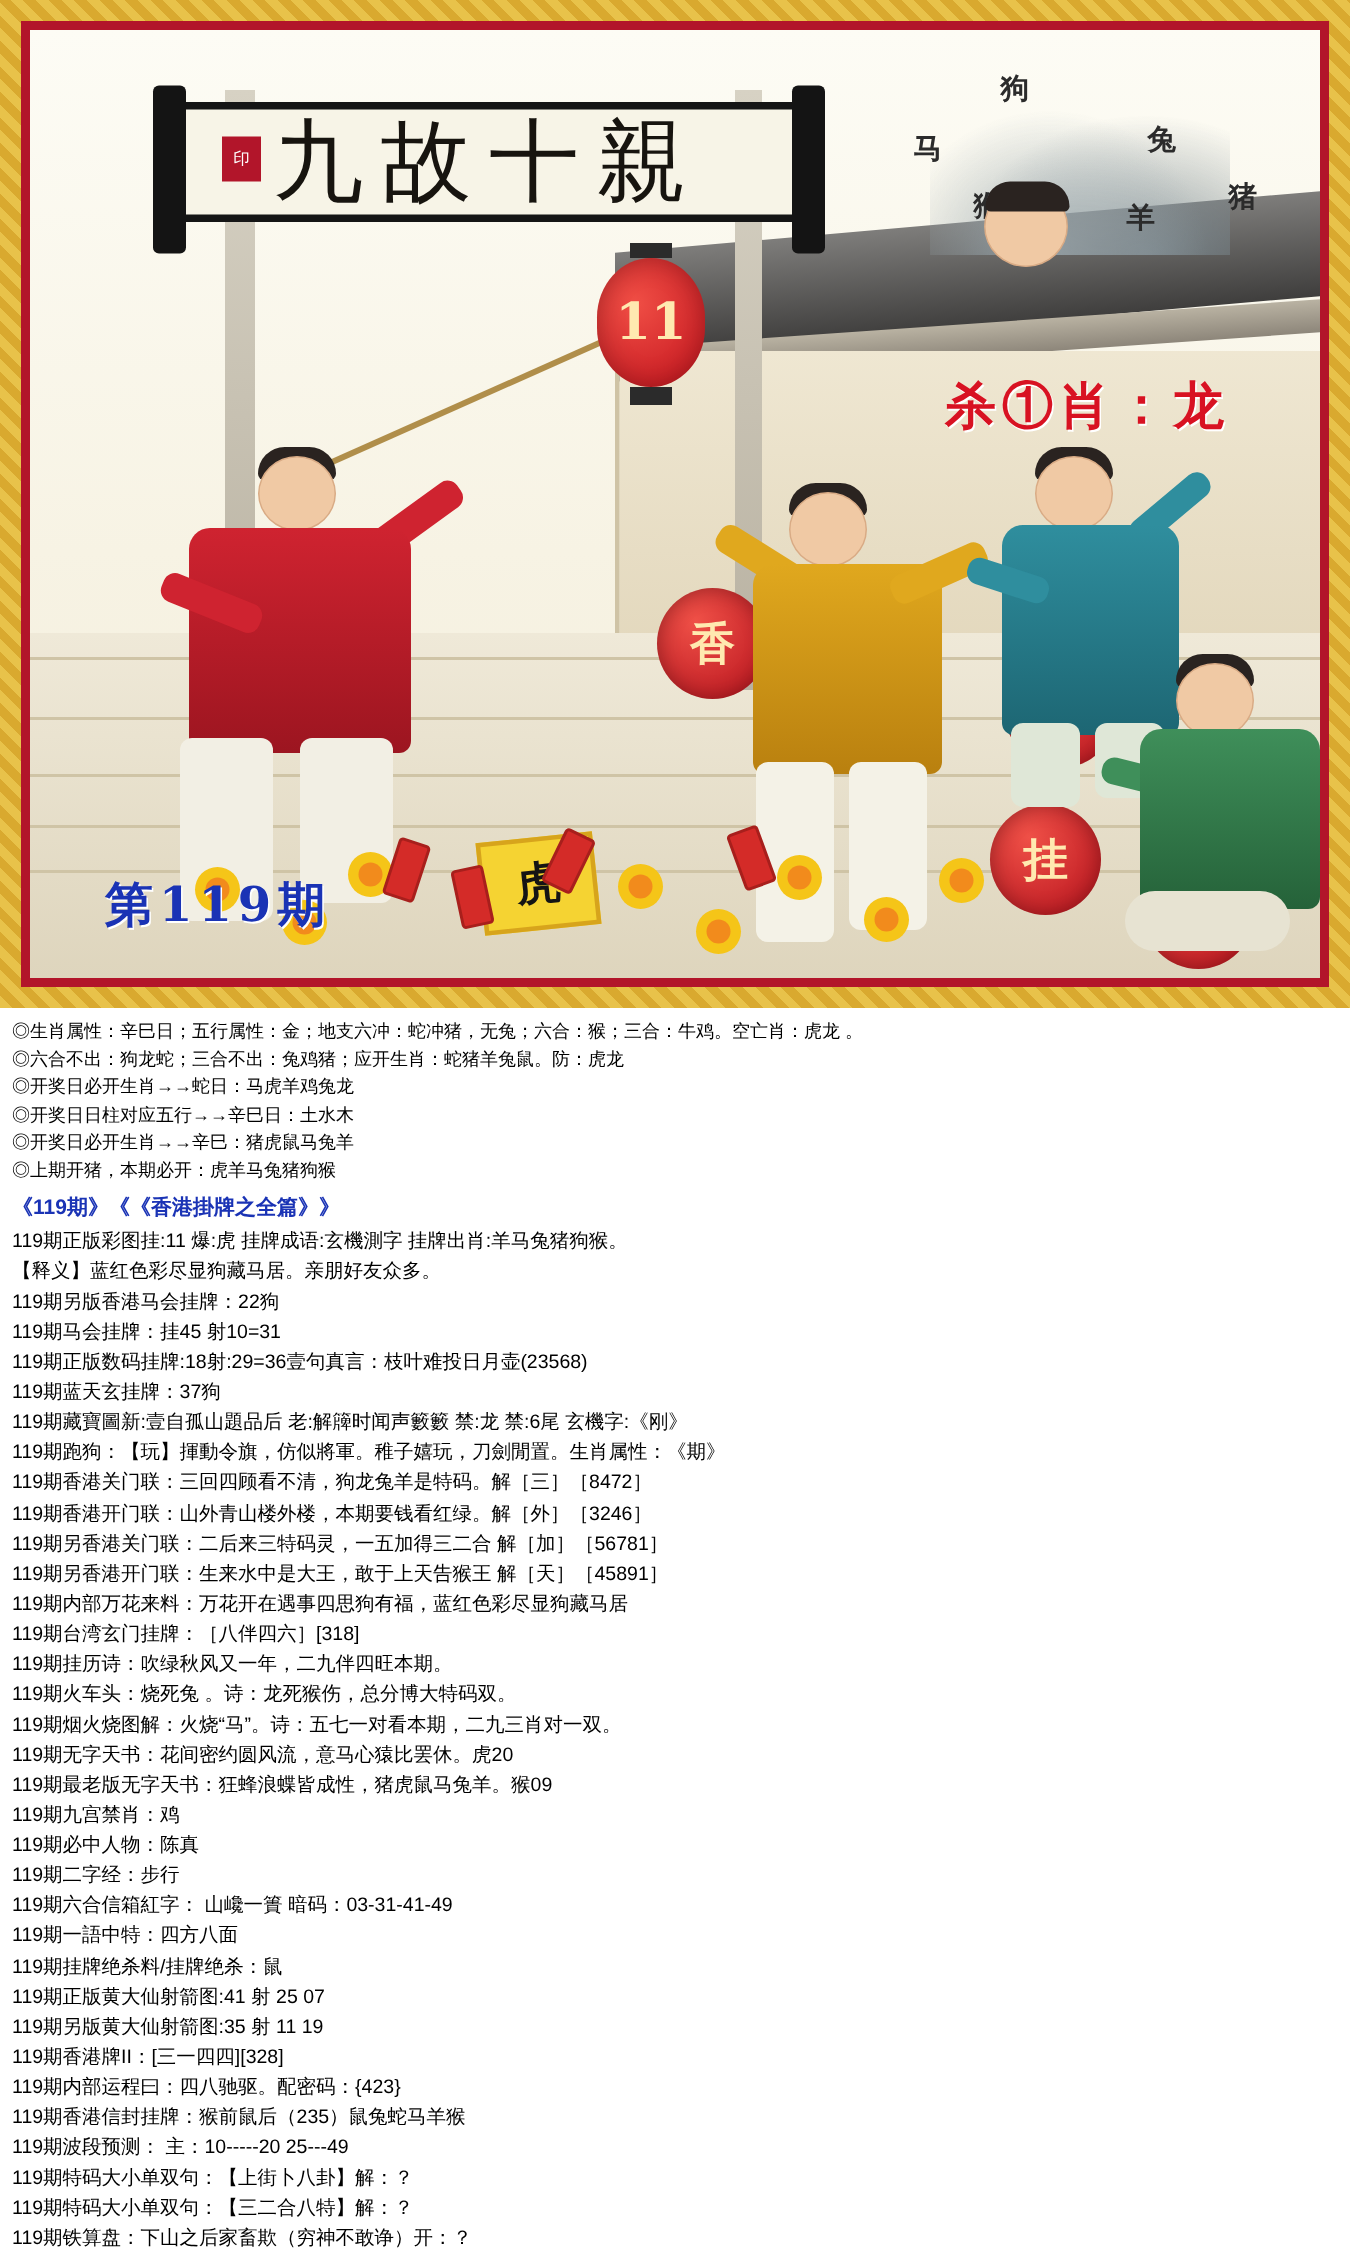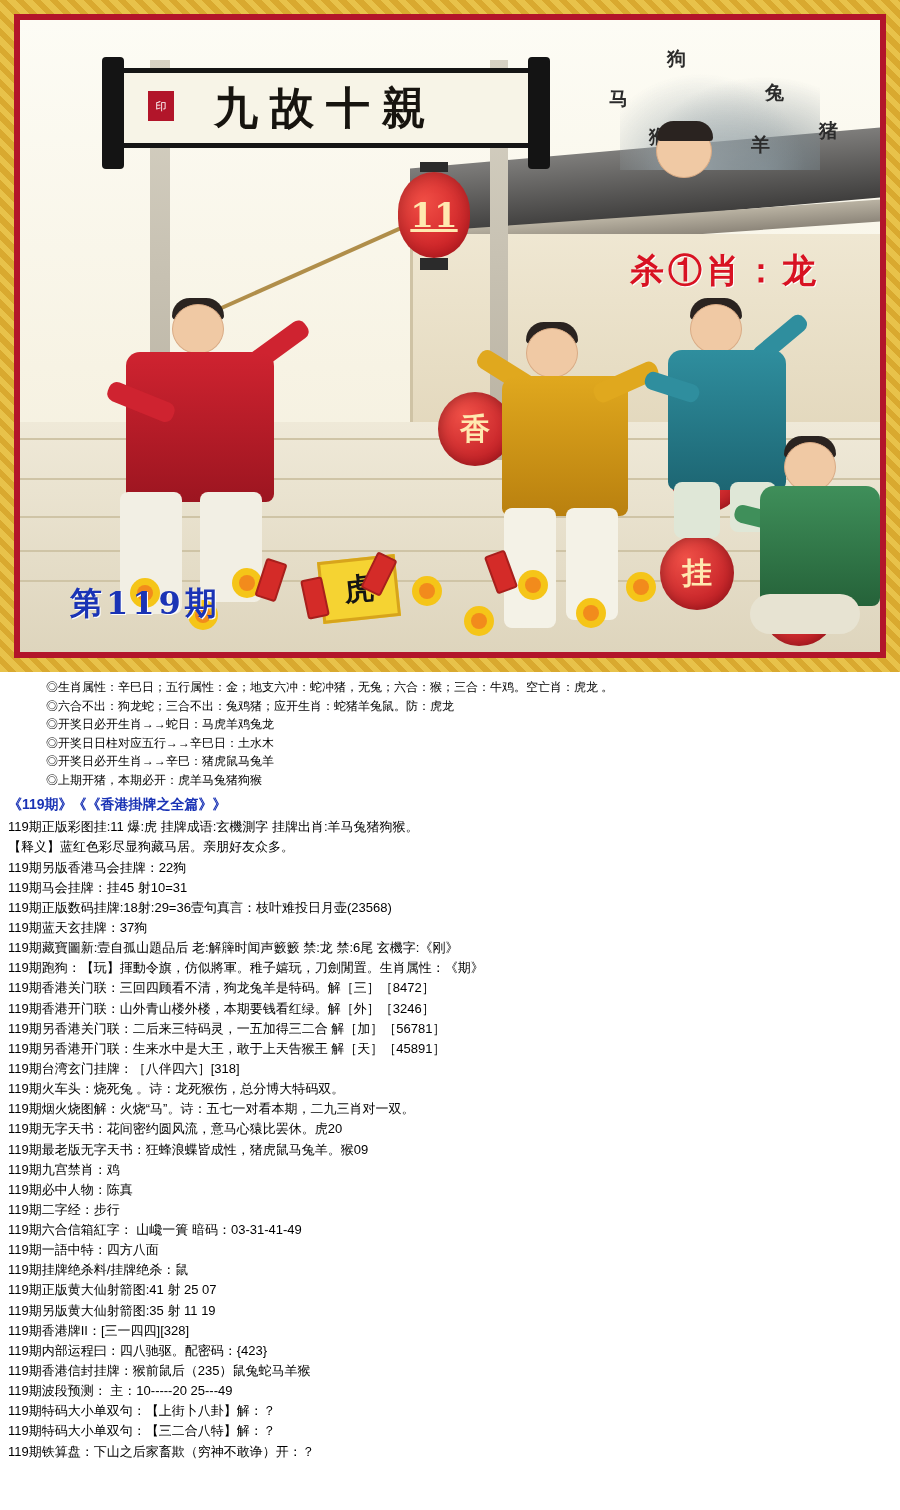--- a/index.html
+++ b/index.html
@@ -78,39 +78,39 @@
     display:flex; align-items:center; justify-content:center;
   }
   .plaque .rod-l,.plaque .rod-r {
     position:absolute; top:-16px; width:22px; height:112px; background:#141414;
     border-radius:4px;
   }
   .plaque .rod-l { left:-18px; }
   .plaque .rod-r { right:-18px; }
   .plaque-text {
     font-family:"DejaVu Serif", serif;
-    font-size:44px; font-weight:700; letter-spacing:12px; color:#17140f;
+    font-size:60px; font-weight:400; letter-spacing:12px; color:#17140f;
     white-space:nowrap;
   }
   .seal {
     position:absolute; left:28px; top:18px; width:26px; height:30px;
     background:#b2152a; color:#fff; font-size:11px; line-height:30px;
     text-align:center;
   }
   
   .lantern {
     position:absolute; left:378px; top:152px; width:72px; height:86px;
     background:radial-gradient(circle at 35% 35%,#f04e45,#c2121c);
     border-radius:50%/46%;
     display:flex; align-items:center; justify-content:center;
     box-shadow:inset 0 0 18px rgba(0,0,0,.25);
   }
   .lantern span {
     font-family:"DejaVu Serif", serif;
-    font-size:34px; font-weight:700; color:#ffe9b0;text-decoration:underline;
+    font-size:34px; font-weight:700; color:#ffe9b0;
   }
   .lantern:before {
     content:""; position:absolute; top:-10px; left:22px; width:28px; height:10px;
     background:#2b2b2b;
   }
   .lantern:after {
     content:""; position:absolute; bottom:-12px; left:22px; width:28px; height:12px;
     background:#2b2b2b;
   }
   
@@ -234,21 +234,21 @@
   .burst:after { background:#f28b1c; inset:7px; }
   .cracker {
     position:absolute; width:22px; height:40px; background:#d42b28;
     border:2px solid #a81f1c; border-radius:3px;
   }
   
   .text-block { padding:6px 8px 14px 8px; }
   .row { font-size:13px; line-height:1.55; white-space:nowrap; }
   .hdr { color:#d81222; font-weight:700; font-size:13.5px; margin-bottom:2px; }
   .title-line { color:#1a33b5; font-weight:700; font-size:14px; margin:4px 0 2px; }
-  .circ { font-size:12px;margin-left:38px; }
+  .circ { font-size:12px; }
 </style>
 </head>
 <body>
 
 <div class="poster">
   <div class="poster-inner">
     <div class="poster-frame-outline"></div>
     <div class="scene">
       <div class="roof-right"></div>
       <div class="roof-right2"></div>
@@ -364,21 +364,23 @@
   <div class="row">119期另版香港马会挂牌：22狗</div>
   <div class="row">119期马会挂牌：挂45 射10=31</div>
   <div class="row">119期正版数码挂牌:18射:29=36壹句真言：枝叶难投日月壶(23568)</div>
   <div class="row">119期蓝天玄挂牌：37狗</div>
   <div class="row">119期藏寶圖新:壹自孤山題品后  老:解簰时闻声籔籔  禁:龙  禁:6尾  玄機字:《刚》</div>
   <div class="row">119期跑狗：【玩】揮動令旗，仿似將軍。稚子嬉玩，刀劍閒置。生肖属性：《期》</div>
   <div class="row">119期香港关门联：三回四顾看不清，狗龙兔羊是特码。解［三］［8472］</div>
   <div class="row">119期香港开门联：山外青山楼外楼，本期要钱看红绿。解［外］［3246］</div>
   <div class="row">119期另香港关门联：二后来三特码灵，一五加得三二合  解［加］［56781］</div>
   <div class="row">119期另香港开门联：生来水中是大王，敢于上天告猴王  解［天］［45891］</div>
+  <div class="row">119期内部万花来料：万花开在遇事四思狗有福，蓝红色彩尽显狗藏马居</div>
   <div class="row">119期台湾玄门挂牌：［八伴四六］[318]</div>
+  <div class="row">119期挂历诗：吹绿秋风又一年，二九伴四旺本期。</div>
   <div class="row">119期火车头：烧死兔 。诗：龙死猴伤，总分博大特码双。</div>
   <div class="row">119期烟火烧图解：火烧“马”。诗：五七一对看本期，二九三肖对一双。</div>
   <div class="row">119期无字天书：花间密约圆风流，意马心猿比罢休。虎20</div>
   <div class="row">119期最老版无字天书：狂蜂浪蝶皆成性，猪虎鼠马兔羊。猴09</div>
   <div class="row">119期九宫禁肖：鸡</div>
   <div class="row">119期必中人物：陈真</div>
   <div class="row">119期二字经：步行</div>
   <div class="row">119期六合信箱紅字：  山巉一簣  暗码：03-31-41-49</div>
   <div class="row">119期一語中特：四方八面</div>
   <div class="row">119期挂牌绝杀料/挂牌绝杀：鼠</div>

